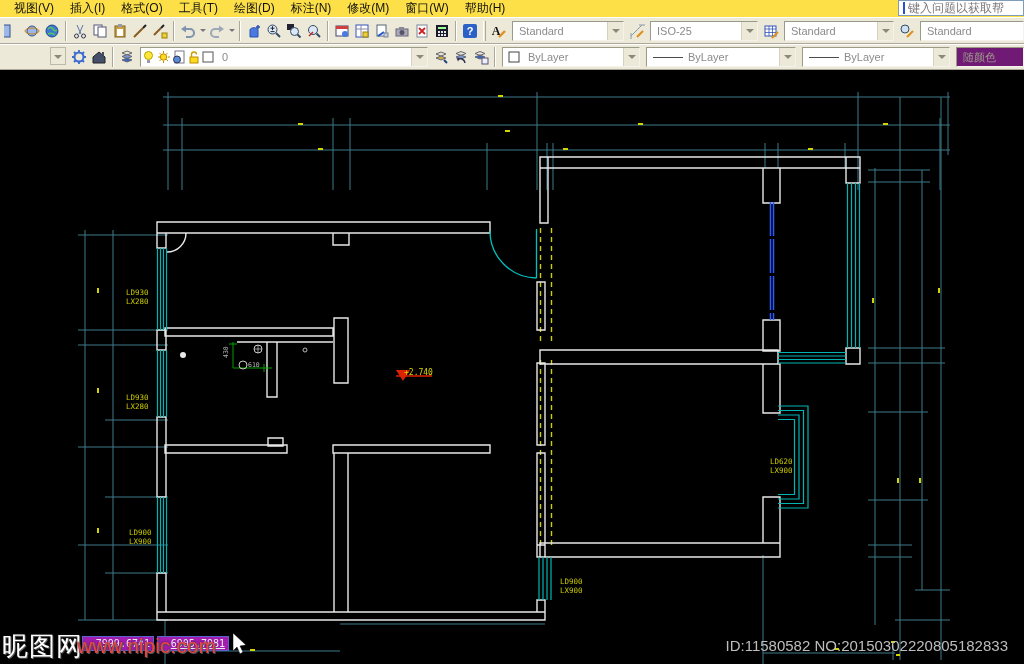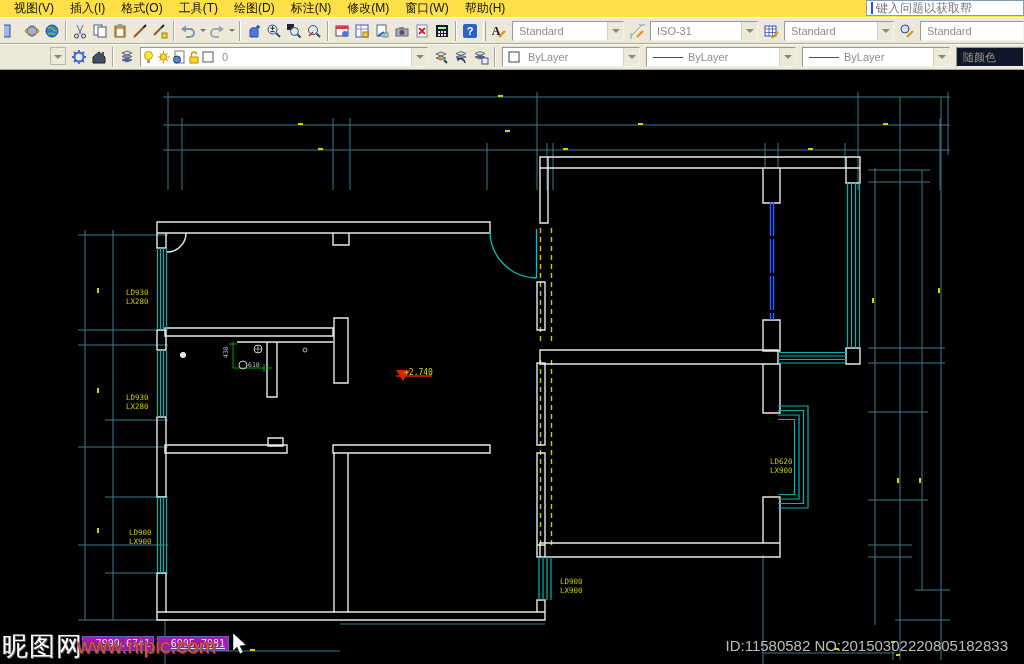--- a/index.html
+++ b/index.html
@@ -3,40 +3,40 @@
 <meta charset="utf-8">
 <style>
   html,body{margin:0;padding:0;background:#444;}
   *{box-sizing:border-box;}
   .window{position:relative;width:1024px;height:664px;overflow:hidden;background:#000;
           font-family:"Liberation Sans",sans-serif;-webkit-font-smoothing:none;}
   
   .menubar{position:relative;height:17px;background:#fde047;display:flex;align-items:center;
            font-size:12px;color:#111;padding-left:6px;}
   .menu-item{padding:0 8px;white-space:nowrap;cursor:default;}
-  .help-box{position:absolute;right:0;top:0;width:158px;height:16px;background:#fff;
+  .help-box{position:absolute;right:0;top:0;width:126px;height:16px;background:#fff;
             border:1px solid #7f9db9;display:flex;align-items:center;font-size:12px;color:#777;
             padding-left:4px;overflow:hidden;white-space:nowrap;}
   .help-box::before{content:"";width:2px;height:12px;background:#2a52c8;margin-right:3px;flex:0 0 auto;}
   
   .tbrow{position:relative;background:#ece9d8;display:flex;align-items:center;
          border-top:1px solid #fff;border-bottom:1px solid #aca899;padding-left:2px;}
   .tb1{height:27px;} .tb2{height:26px;}
   .tb-btn{width:20px;height:22px;display:flex;align-items:center;justify-content:center;flex:0 0 auto;}
   .tb-btn svg{display:block;}
   .sep{width:2px;height:20px;border-left:1px solid #aca899;border-right:1px solid #fff;margin:0 3px;flex:0 0 auto;}
   .grip{width:3px;height:20px;border-left:1px solid #fff;border-right:1px solid #aca899;margin:0 3px;flex:0 0 auto;}
   .combo{display:flex;align-items:center;height:20px;background:#fff;border:1px solid;
          border-color:#9a9a89 #f4f2ea #f4f2ea #9a9a89;font-size:11px;color:#8b8b8b;
          margin:0 3px;flex:0 0 auto;overflow:hidden;text-align:right;}
   .combo .cv{padding:0 2px 0 6px;white-space:nowrap;overflow:hidden;}
   .chev{width:16px;height:18px;background:#ece9d8;border-left:1px solid #d6d2c2;margin-left:auto;
         display:flex;align-items:flex-start;justify-content:center;flex:0 0 auto;}
   .chev::after{content:"";border:4px solid transparent;border-top-color:#8a8a7a;margin-top:7px;}
-  .combo.disabled{background:#0f172a;color:#9a9788;}
+  .combo.disabled{background:#701a75;color:#9a9788;}
   .mini-chev{width:9px;height:22px;display:flex;align-items:center;justify-content:center;flex:0 0 auto;}
   .mini-chev::after{content:"";border:3px solid transparent;border-top-color:#777;margin-top:3px;}
   .lt-line{display:inline-block;width:30px;height:0;border-top:1px solid #4a4a4a;margin:0 5px 0 6px;flex:0 0 auto;}
   .layer-ico{display:flex;align-items:center;justify-content:center;width:15px;flex:0 0 auto;}
   .remnant{width:26px;height:20px;margin-right:3px;display:flex;flex:0 0 auto;}
   .remnant .chev{height:18px;margin-left:auto;border:1px solid #bdb9a9;}
   
   .canvas{position:absolute;left:0;top:70px;width:1024px;height:594px;background:#000;}
   
   .coordbox{position:absolute;height:15px;background:#a21caf;border:1px solid #5a64cf;color:#eee;
@@ -231,21 +231,21 @@
       <span class="cv">Standard</span>
       <span class="chev"></span>
     </div>
     <div class="tb-btn">
         <svg width="16" height="16">
           <path d="M2 13L13 2M2 10v6M10 2h6" stroke="#8899aa" stroke-width="1"></path>
           <path d="M8 14l6-6" stroke="#e09020" stroke-width="2.2"></path>
         </svg>
       </div>
     <div class="combo" style="width:108px">
-      <span class="cv">ISO-31</span>
+      <span class="cv">ISO-25</span>
       <span class="chev"></span>
     </div>
     <div class="tb-btn">
         <svg width="16" height="16">
           <rect x="2" y="3" width="11" height="10" fill="#fff" stroke="#3355bb"></rect>
           <path d="M2 6h11M2 9.5h11M6 3v10M9.5 3v10" stroke="#3355bb" stroke-width="0.8"></path>
           <path d="M9 15l6-6" stroke="#e09020" stroke-width="2.2"></path>
         </svg>
       </div>
     <div class="combo" style="width:110px">

